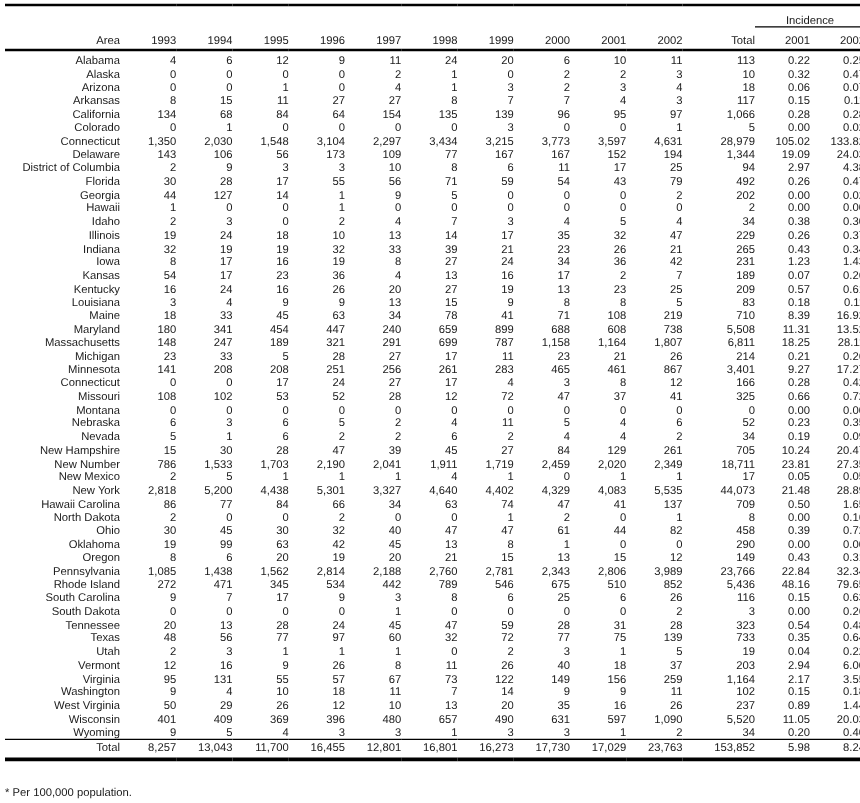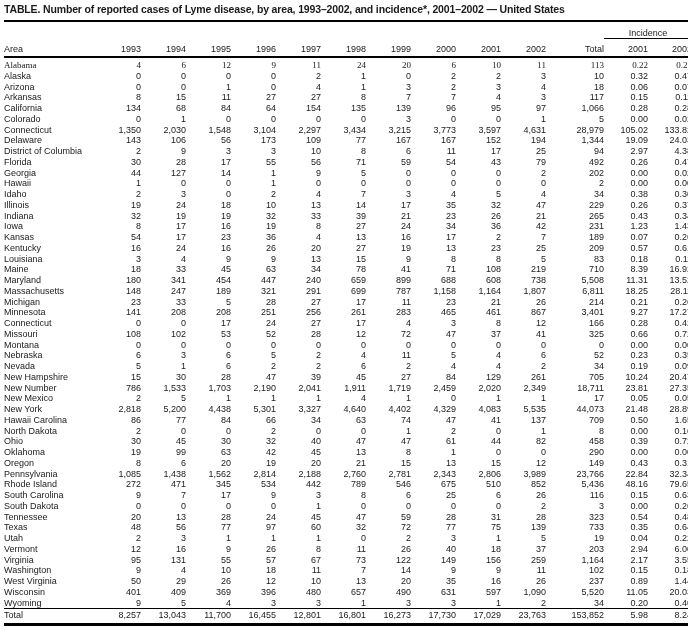--- a/index.html
+++ b/index.html
@@ -34,57 +34,56 @@
   col.c-year  { width: 45px; }
   col.c-total { width: 58px; }
   col.c-inc   { width: 44px; }
   th, td {
     font-size: 9px;
     font-weight: normal;
     padding: 0;
     white-space: nowrap;
     overflow: hidden;
   }
-  .area { text-align: left; }
+  .area { text-align: right; }
   .num  { text-align: right; }
   .spacer-th { border: none; }
   .inc-head {
     text-align: center;
     border-bottom: 1px solid #000;
     padding-top: 4px;
     height: 12px;
     vertical-align: bottom;
   }
   #head-row th {
     border-bottom: 2px solid #000;
     height: 15px;
     vertical-align: bottom;
     padding-bottom: 2px;
   }
   tbody td {
     height: 10.75px;
     line-height: 10.75px;
   }
-  tbody tr:first-child td { padding-top: 2px; font-family: Liberation Serif, serif; }
+  tbody tr:first-child td { padding-top: 2px; }
   #total-row td {
     border-top: 1px solid #000;
     border-bottom: 3px solid #000;
     height: 13.5px;
     line-height: 13.5px;
   }
   .footnote {
     font-size: 9px;
     padding-top: 20px;
   }
 </style>
 </head>
 <body>
 
 <div class="page">
-  <div class="title">TABLE. Number of reported cases of Lyme disease, by area, 1993–2002, and incidence*, 2001–2002 — United States</div>
 
   <table>
     <colgroup>
       <col class="c-area">
       <col class="c-year">
         <col class="c-year">
         <col class="c-year">
         <col class="c-year">
         <col class="c-year">
       <col class="c-year">

